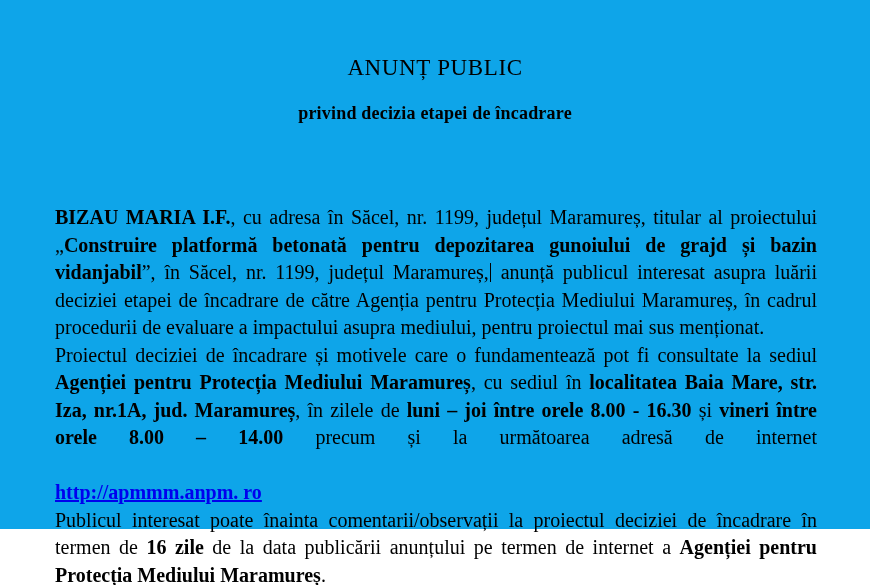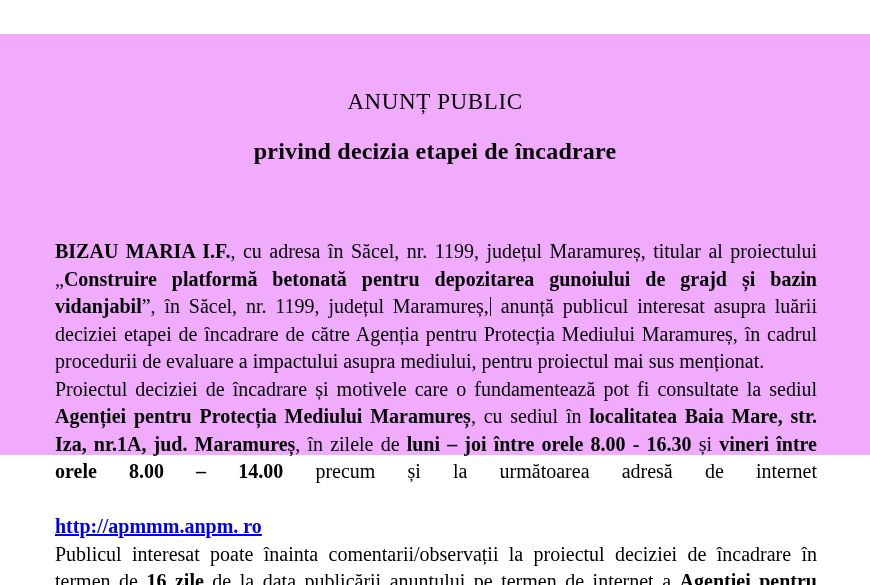--- a/index.html
+++ b/index.html
@@ -11,39 +11,38 @@
     width: 870px;
     height: 585px;
     overflow: hidden;
     font-family: "Liberation Serif", "DejaVu Serif", serif;
     color: #000000;
     -webkit-font-smoothing: antialiased;
   }
   .page {
     position: relative;
     width: 870px;
-    height: 421px;
-    background: #f0abfc;
+    height: 529px;
+    background: #0ea5e9;
     box-sizing: border-box;
-    margin-top: 34px;
   }
 
   
   .doc-title {
     text-align: center;
     font-size: 23px;
     font-weight: 400;
     letter-spacing: 0.6px;
     margin: 0;
     padding-top: 55px;
     line-height: 1.1;
   }
   .doc-subtitle {
     text-align: center;
-    font-size: 24px;
+    font-size: 18px;
     font-weight: 700;
     letter-spacing: 0.2px;
     margin: 0;
     padding-top: 24px;
     line-height: 1.1;
   }
 
   
   .body-block {
     position: absolute;

